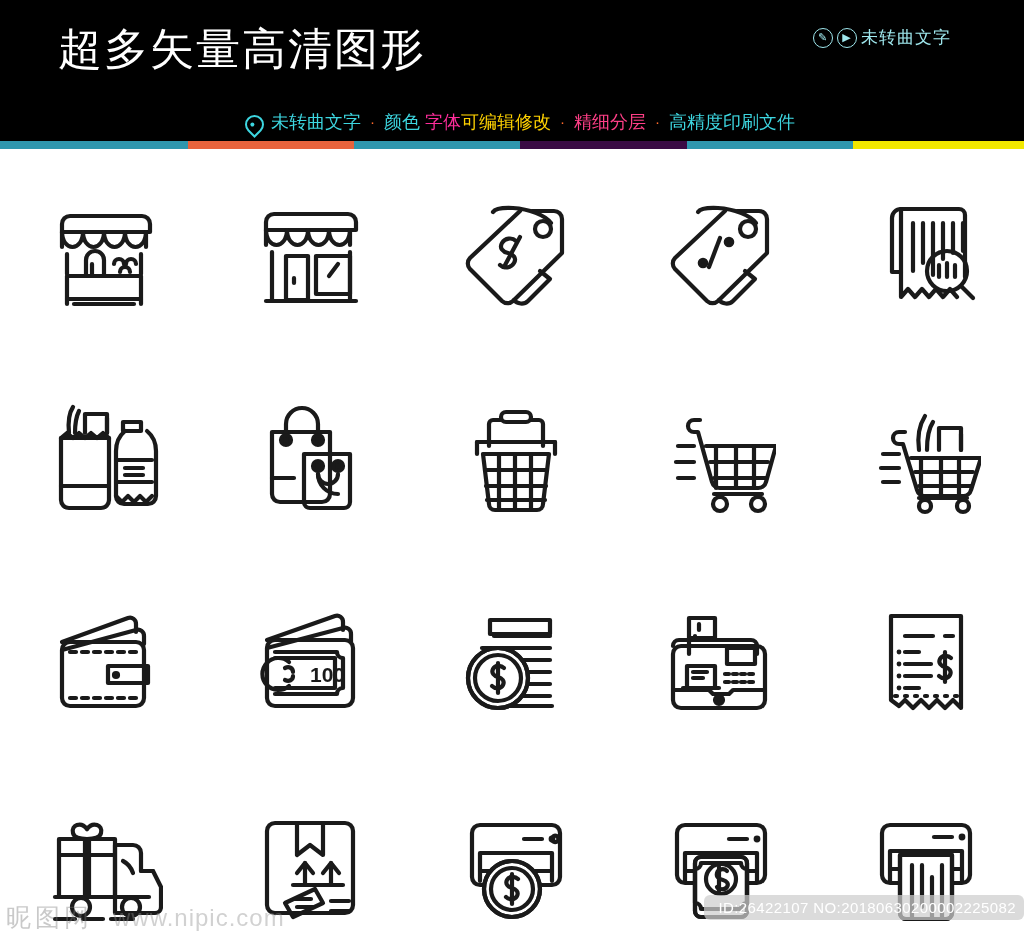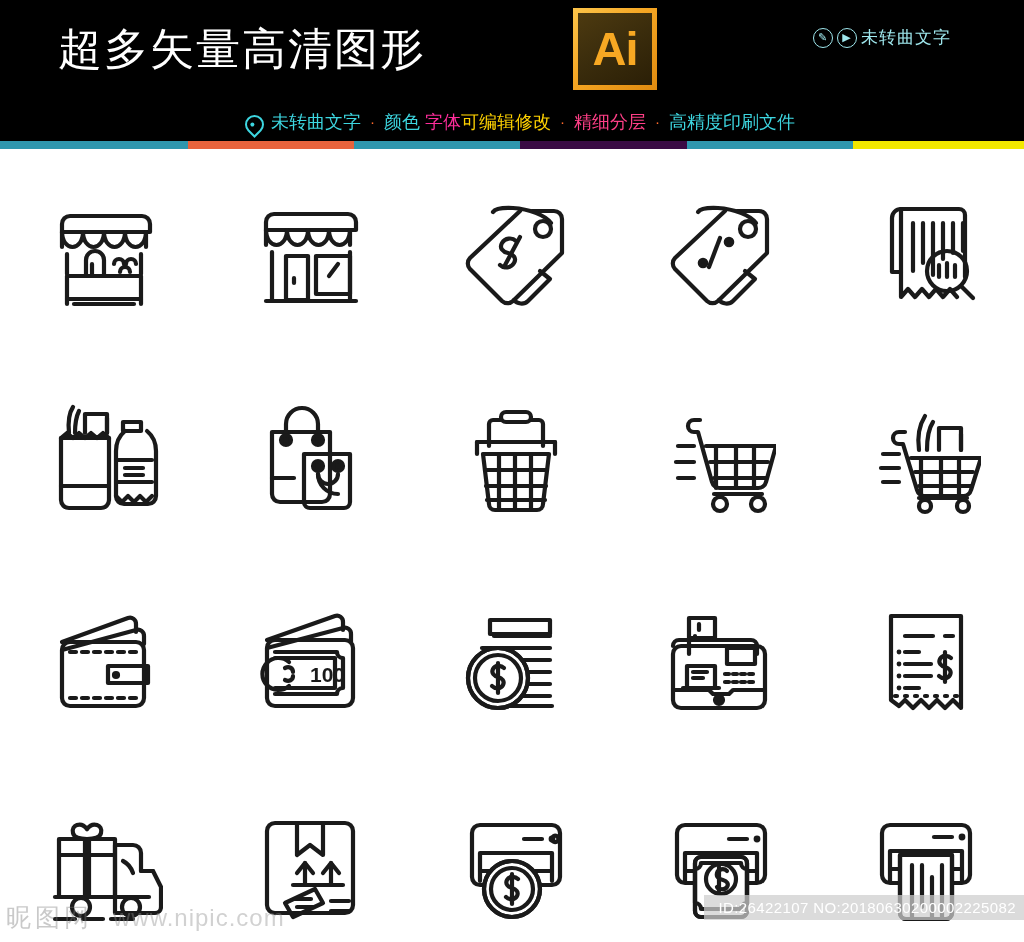--- a/index.html
+++ b/index.html
@@ -199,34 +199,30 @@
     position: absolute;
     right: 0;
     bottom: 22px;
     background: rgba(205,205,205,0.72);
     color: #ffffff;
     font-family: "Liberation Sans", sans-serif;
     font-size: 15px;
     letter-spacing: 0.4px;
     padding: 4px 8px 4px 14px;
     pointer-events: none;
+    border-radius: 6px;
   }
 </style>
 </head>
 <body>
 
 <div class="banner">
 
   <div class="banner-title">超多矢量高清图形</div>
 
-  <div class="ai-logo">
-    <div class="ai-logo-inner">
-      <span class="ai-logo-text">Ai</span>
-    </div>
-  </div>
 
   <div class="promo">
     <div class="promo-row1">
       <span class="promo-badge">✎</span>
       <span class="promo-badge">▶</span>
       <span>未转曲文字</span>
     </div>
   </div>
 
   <div class="features">

